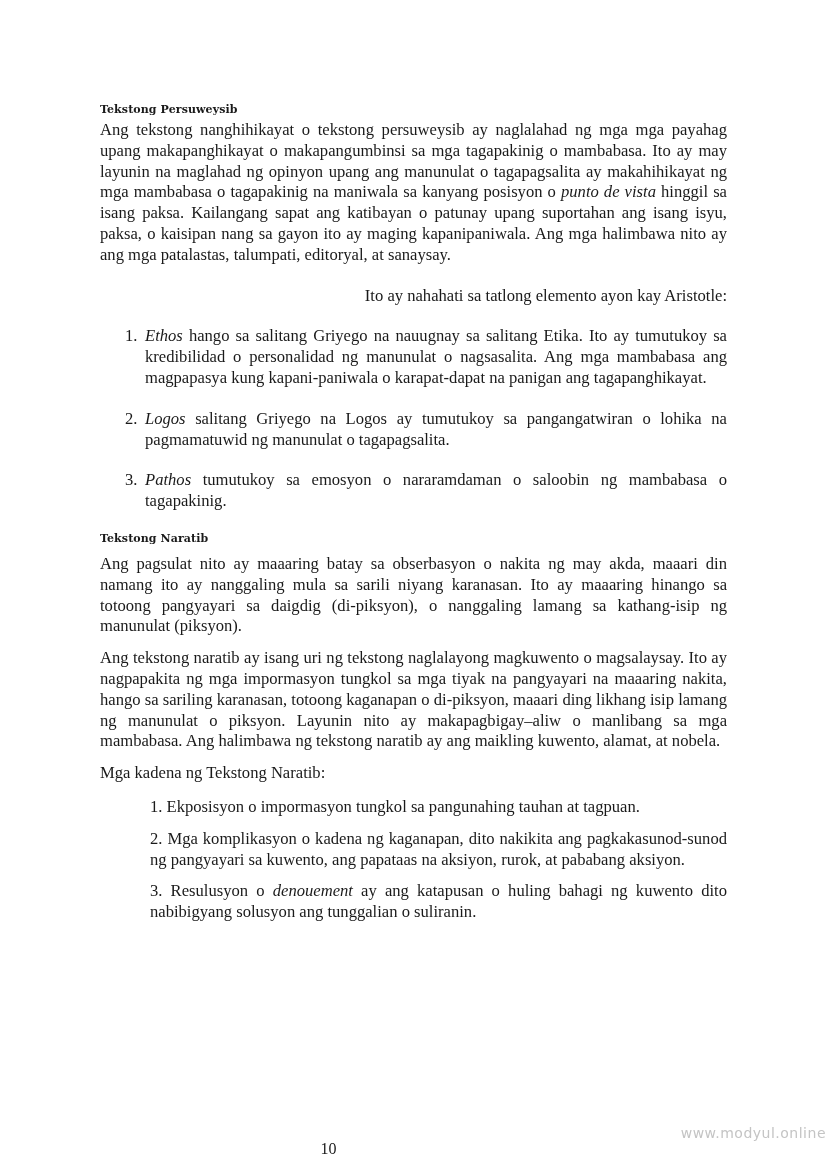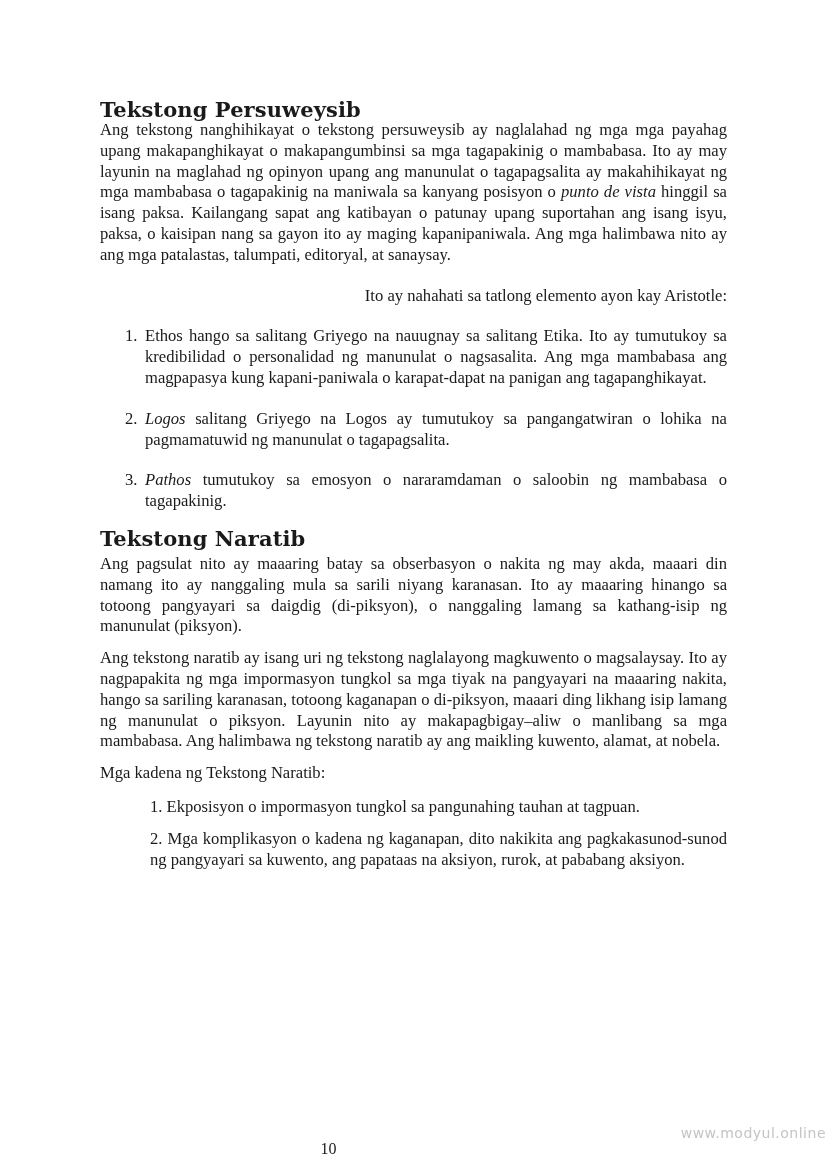--- a/index.html
+++ b/index.html
@@ -17,21 +17,21 @@
     }
     .page {
       position: absolute;
       left: 100px;
       top: 100px;
       width: 627px;
     }
     .heading {
       font-family: "DejaVu Serif", serif;
       font-weight: bold;
-      font-size: 21px;
+      font-size: 11px;
       line-height: 20px;
       margin: 0;
       letter-spacing: 0.1px;
     }
     .para {
       font-family: "Liberation Serif", serif;
       font-size: 16.6px;
       line-height: 20.8px;
       text-align: justify;
       margin: 0;
@@ -91,38 +91,39 @@
 
 <div class="page">
 
   <h2 class="heading">Tekstong Persuweysib</h2>
   <p class="para"><span>Ang tekstong nanghihikayat o tekstong persuweysib ay naglalahad ng mga mga payahag upang makapanghikayat o makapangumbinsi sa mga tagapakinig o mambabasa. Ito ay may layunin na maglahad ng opinyon upang ang manunulat o tagapagsalita ay makahihikayat ng mga mambabasa o tagapakinig na maniwala sa kanyang posisyon o </span><span class="it">punto de vista</span><span> hinggil sa isang paksa. Kailangang sapat ang katibayan o patunay upang suportahan ang isang isyu, paksa, o kaisipan nang sa gayon ito ay maging kapanipaniwala. Ang mga halimbawa nito ay ang mga patalastas, talumpati, editoryal, at sanaysay.</span></p>
 
   <p class="para" style="margin-top:20px; text-align:right; white-space:pre;"> Ito ay nahahati sa tatlong elemento ayon kay Aristotle:</p>
 
   <ol class="list1" style="margin-top:20px;">
     <li>
-      <span class="num">1.</span><span class="it" style="">Ethos</span><span> hango sa salitang Griyego na nauugnay sa salitang Etika. Ito ay tumutukoy sa kredibilidad o personalidad ng manunulat o nagsasalita. Ang mga mambabasa ang magpapasya kung kapani-paniwala o karapat-dapat na panigan ang tagapanghikayat.</span>
+      <span class="num">1.</span><span class="it" style="font-style:italic">Ethos</span><span> hango sa salitang Griyego na nauugnay sa salitang Etika. Ito ay tumutukoy sa kredibilidad o personalidad ng manunulat o nagsasalita. Ang mga mambabasa ang magpapasya kung kapani-paniwala o karapat-dapat na panigan ang tagapanghikayat.</span>
     </li>
     <li style="margin-top:20px;">
       <span class="num">2.</span><span style="font-style:italic">Logos</span><span> salitang Griyego na Logos ay tumutukoy sa pangangatwiran o lohika na pagmamatuwid ng manunulat o tagapagsalita.</span>
     </li>
     <li style="margin-top:20px;">
       <span class="num">3.</span><span style="font-style:italic">Pathos</span><span> tumutukoy sa emosyon o nararamdaman o saloobin ng mambabasa o tagapakinig.</span>
     </li>
   </ol>
 
   <h2 class="heading" style="margin-top:17px;">Tekstong Naratib</h2>
 
   <p class="para" style="margin-top:5px;">Ang pagsulat nito ay maaaring batay sa obserbasyon o nakita ng may akda, maaari din namang ito ay nanggaling mula sa sarili niyang karanasan. Ito ay maaaring hinango sa totoong pangyayari sa daigdig (di-piksyon), o nanggaling lamang sa kathang-isip ng manunulat (piksyon).</p>
 
   <p class="para" style="margin-top:11px;">Ang tekstong naratib ay isang uri ng tekstong naglalayong magkuwento o magsalaysay. Ito ay nagpapakita ng mga impormasyon tungkol sa mga tiyak na pangyayari na maaaring nakita, hango sa sariling karanasan, totoong kaganapan o di-piksyon, maaari ding likhang isip lamang ng manunulat o piksyon. Layunin nito ay makapagbigay–aliw o manlibang sa mga mambabasa. Ang halimbawa ng tekstong naratib ay ang maikling kuwento, alamat, at nobela.</p>
 
   <p class="para" style="margin-top:11px;">Mga kadena ng Tekstong Naratib:</p>
 
   <ol class="list2" style="margin-top:13px;">
     <li>1. Ekposisyon o impormasyon tungkol sa pangunahing tauhan at tagpuan.</li>
     <li style="margin-top:11px;">2. Mga komplikasyon o kadena ng kaganapan, dito nakikita ang pagkakasunod-sunod ng pangyayari sa kuwento, ang papataas na aksiyon, rurok, at pababang aksiyon.</li>
+    <li style="margin-top:11px;"><span>3. Resulusyon o </span><span style="font-style:italic">denouement</span><span> ay ang katapusan o huling bahagi ng kuwento dito nabibigyang solusyon ang tunggalian o suliranin.</span></li>
   </ol>
 </div>
 
 <div class="footer-page">10</div>
 <div class="footer-web">www.modyul.online</div>
 
 </body></html>

